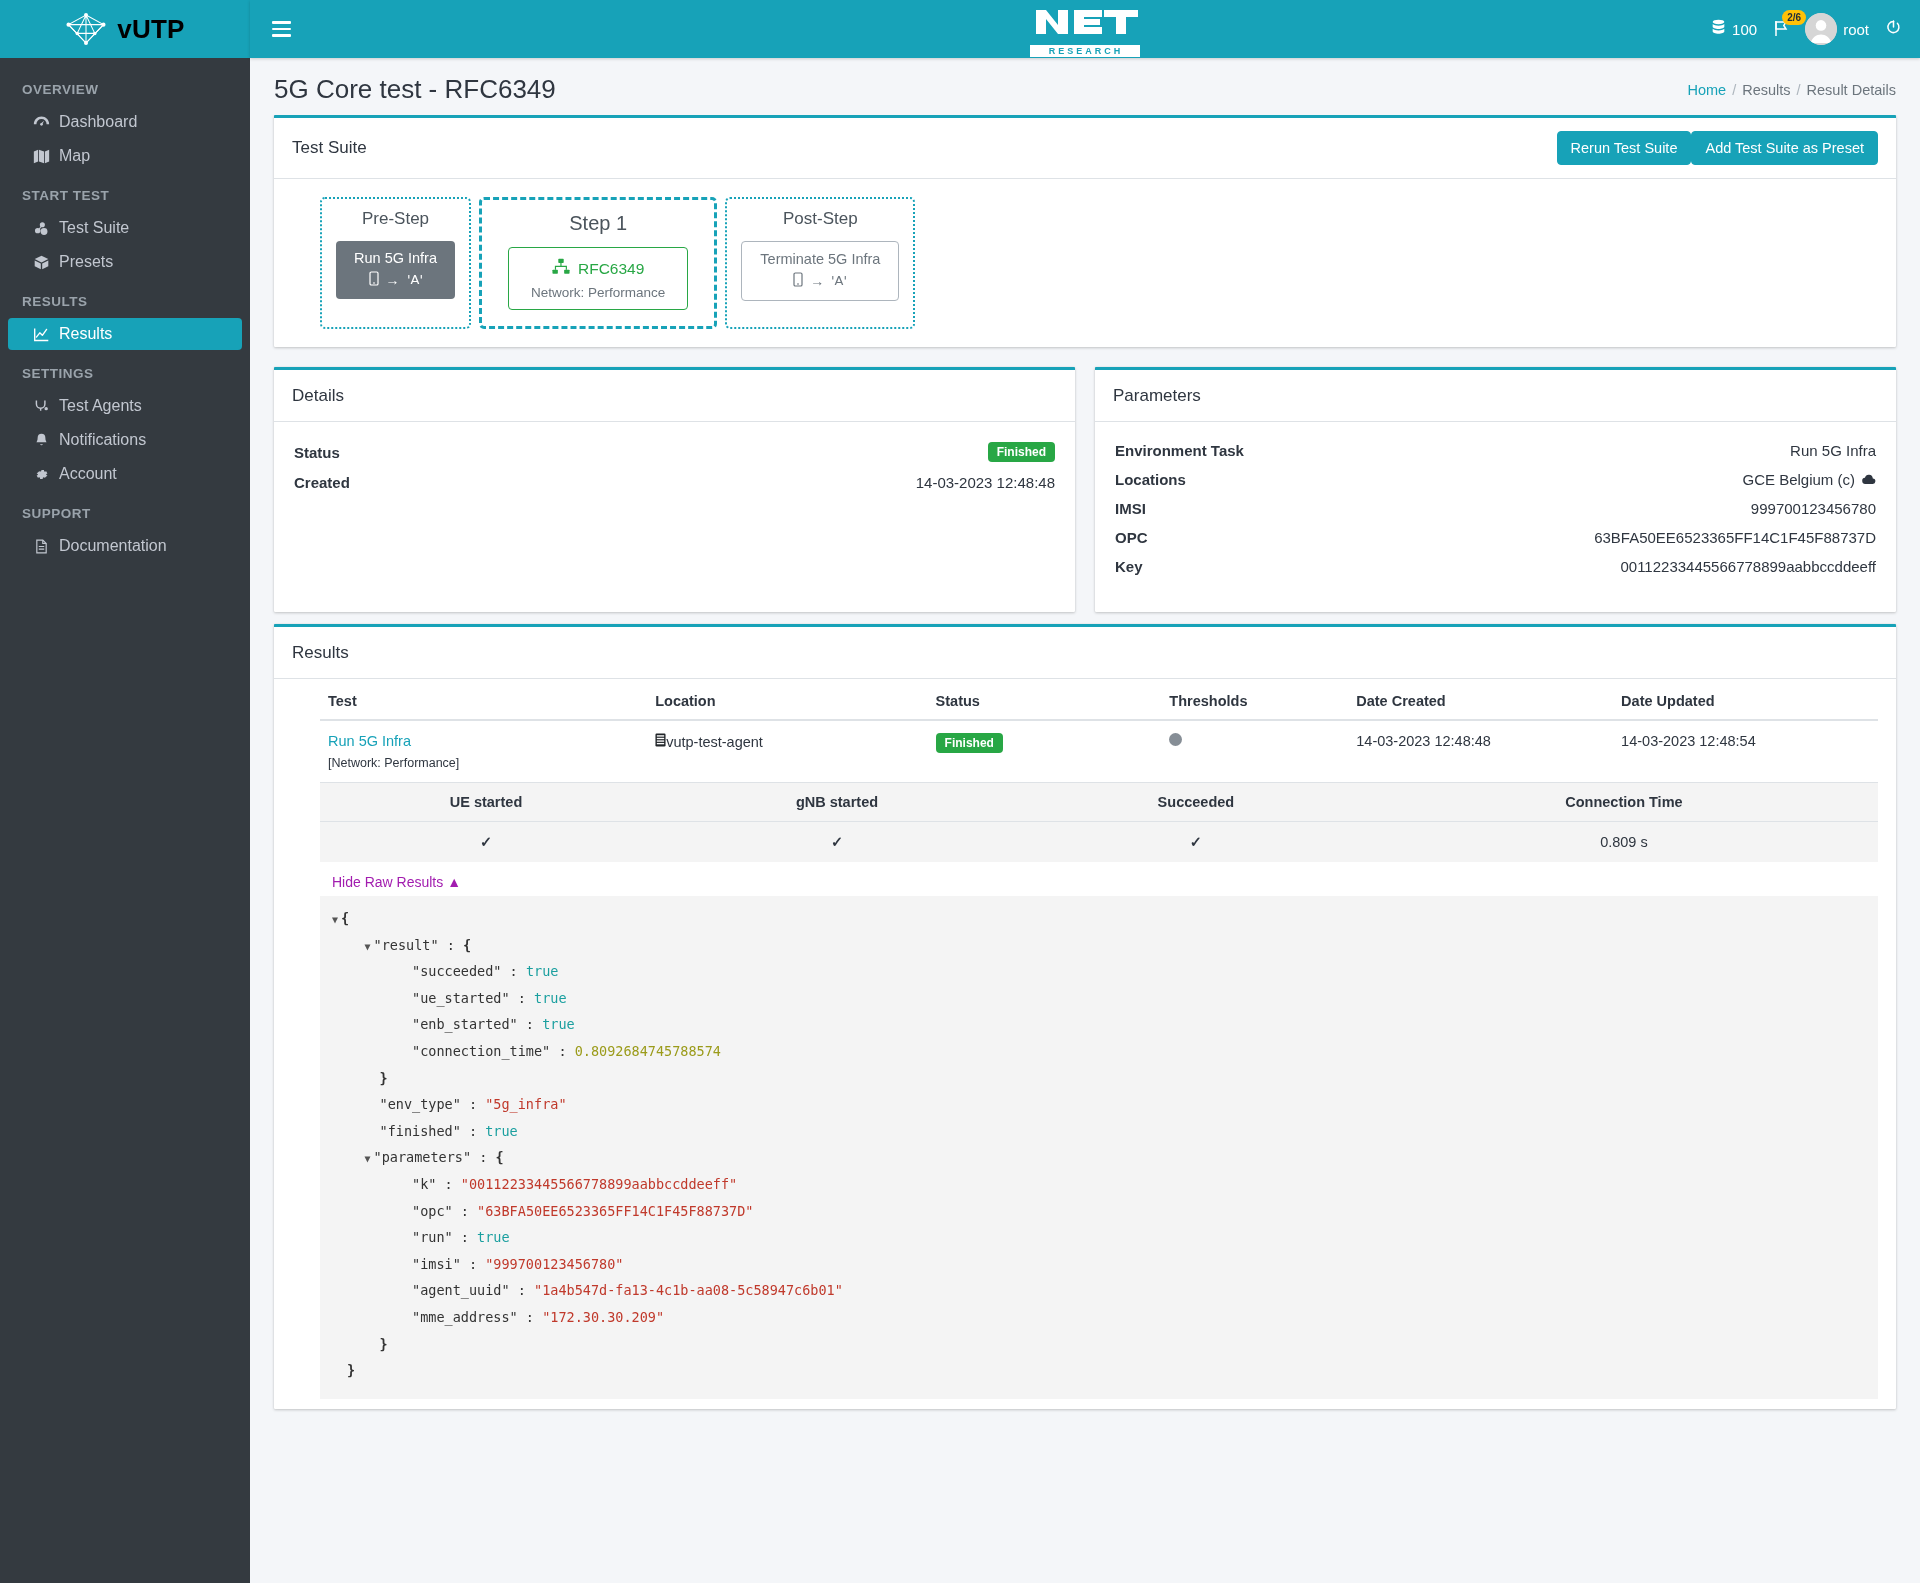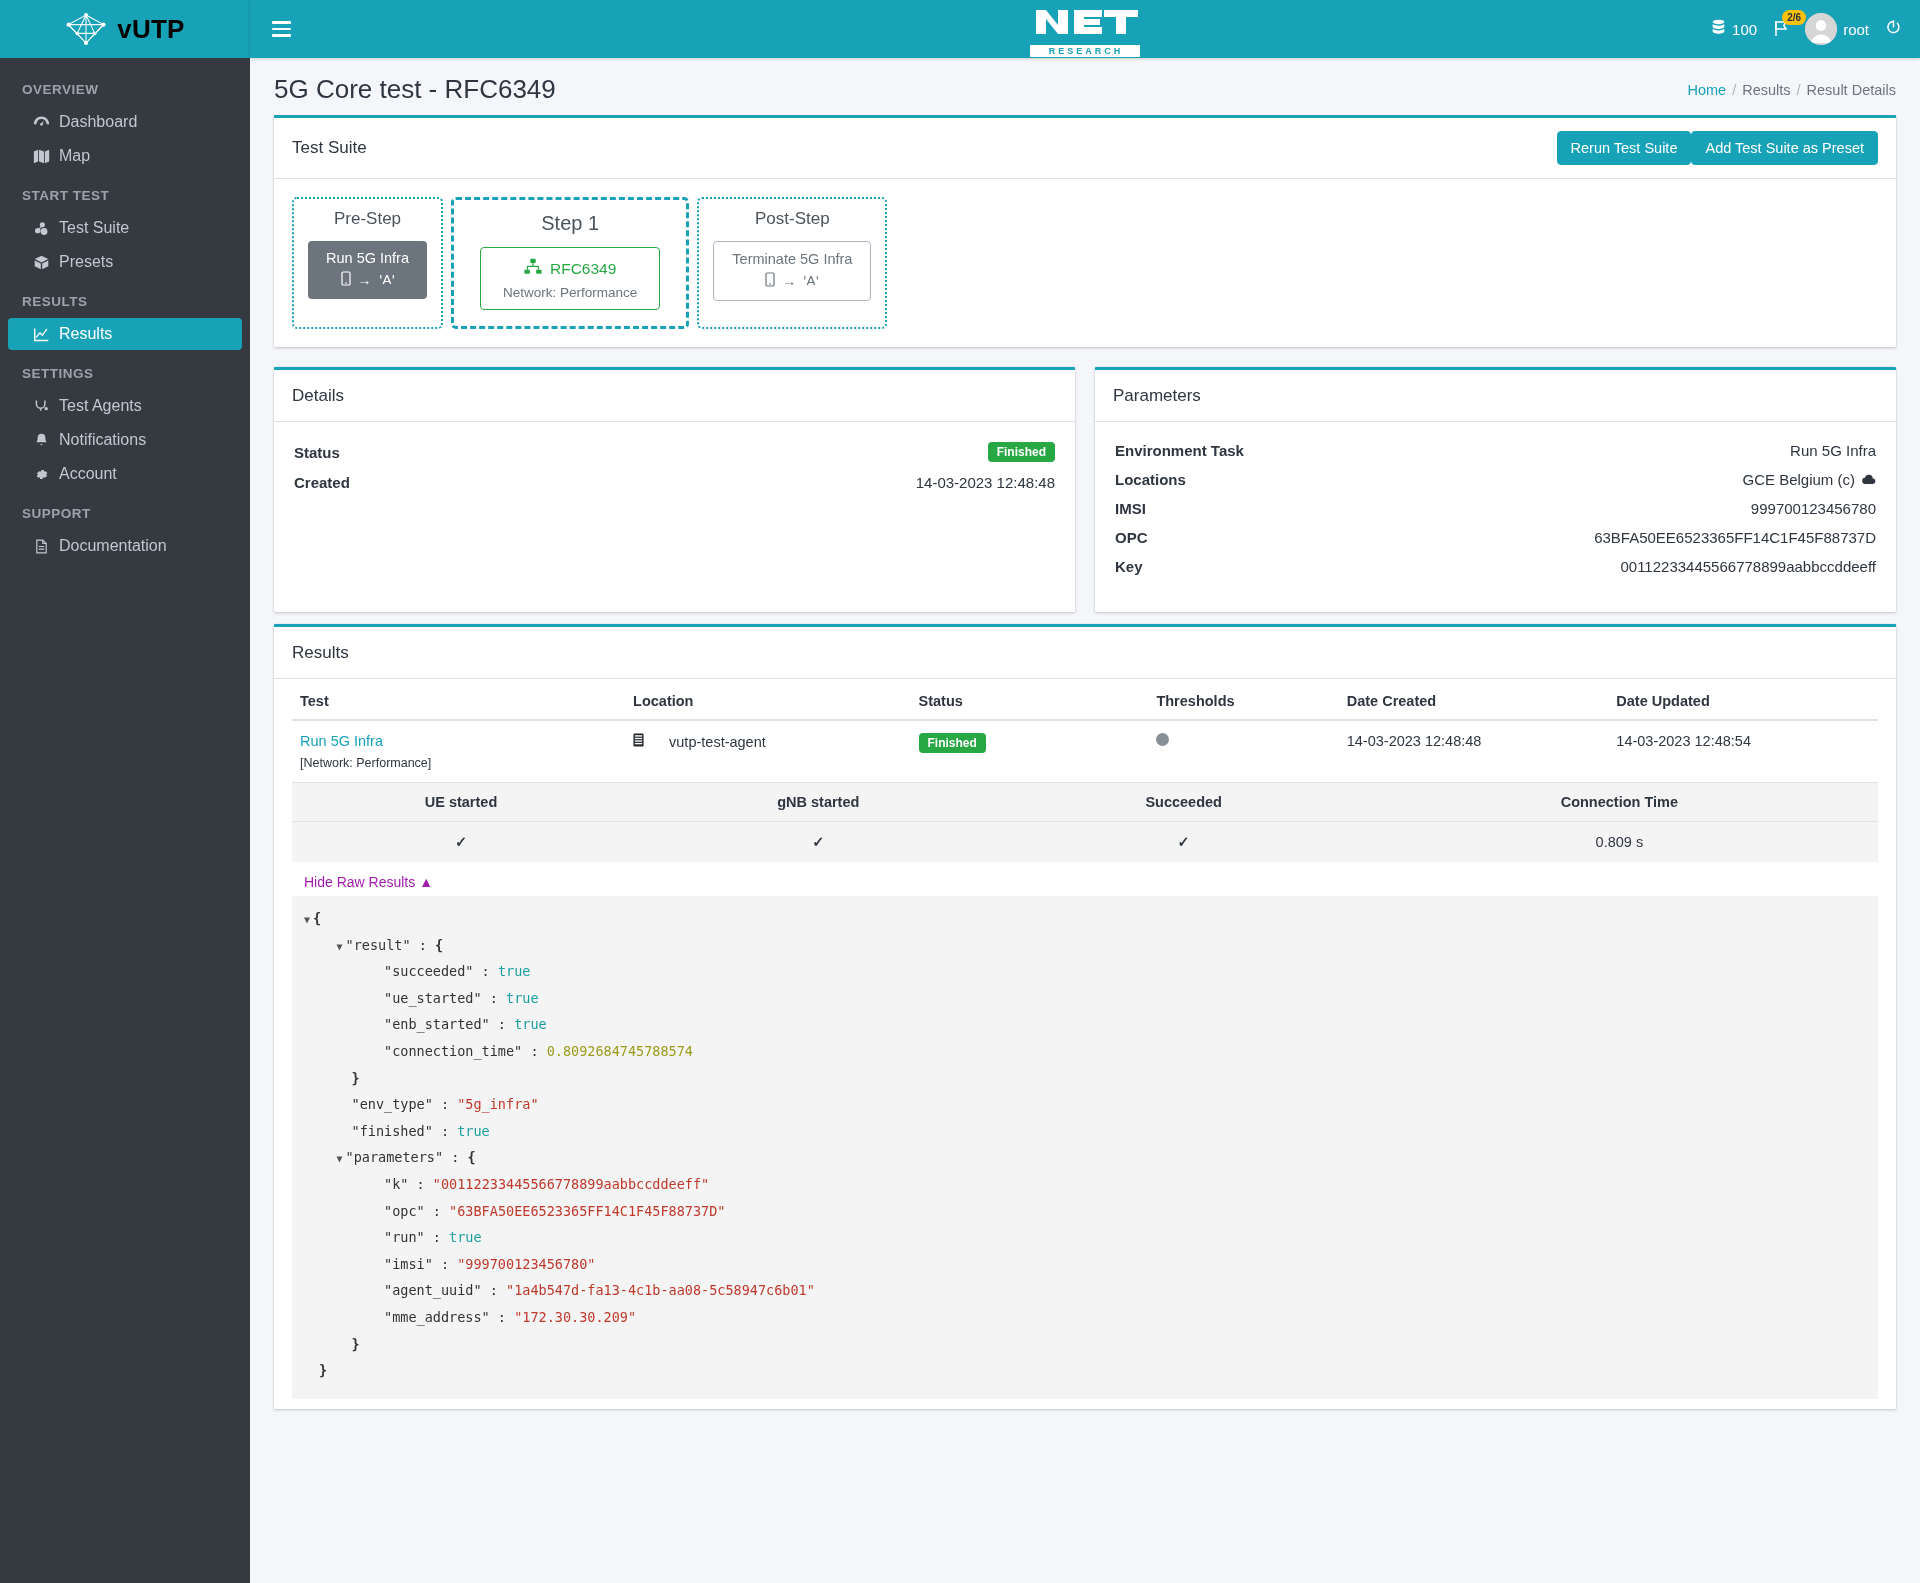--- a/index.html
+++ b/index.html
@@ -87,21 +87,21 @@
   .card {
     background:#fff; border-top: 3px solid #17a2b8;
     box-shadow: 0 0 1px rgba(0,0,0,.125), 0 1px 3px rgba(0,0,0,.2);
     margin-bottom: 20px; border-radius: 1px;
   }
   .card-header {
     padding: 13px 18px; border-bottom: 1px solid #dee2e6;
     display:flex; align-items:center; min-height: 52px;
   }
   .card-title { font-size: 17px; color:#2f3640; font-weight:400; }
-  .card-body { padding: 18px; }
+  .card-body { padding: 18px; margin-left: 28px; }
 
   .btn {
     background:#17a2b8; color:#fff; border:1px solid #17a2b8;
     font-size: 14.5px; padding: 8px 13px; border-radius: 4px; cursor:pointer;
     font-family: "Liberation Sans", sans-serif;
   }
   .header-actions { margin-left:auto; display:flex; gap:0; }
 
   
   .steps { display:flex; align-items:stretch; gap: 0; }
@@ -149,21 +149,21 @@
   .res-table th {
     text-align:left; font-size: 14.5px; color:#2f3640; font-weight:bold;
     padding: 10px 8px; border-bottom: 2px solid #dee2e6;
   }
   .res-table td {
     padding: 12px 8px; font-size: 14.5px; color:#2f3640;
     border-bottom: 1px solid #dee2e6; vertical-align: top;
   }
   .link { color:#17a2b8; text-decoration:none; cursor:pointer; }
   .sub-note { color:#2f3640; font-size: 12.5px; margin-top: 7px; }
-  .loc-cell { display:flex; align-items:center; gap:25px; }
+  .loc-cell { display:flex; align-items:center; gap:0; }
   .dot-gray { width:13px; height:13px; border-radius:50%; background:#868e96; display:inline-block;}
 
   .inner-table { width:100%; border-collapse:collapse; background:#f4f4f4; }
   .inner-table th {
     text-align:center; font-size:14.5px; font-weight:bold; color:#2f3640;
     padding: 11px 6px; border-bottom: 1px solid #dee2e6;
   }
   .inner-table td { text-align:center; font-size:14.5px; padding: 12px 6px; color:#2f3640;}
   .check { color:#2e9e2e; font-size: 19px; font-weight:bold; }
 

